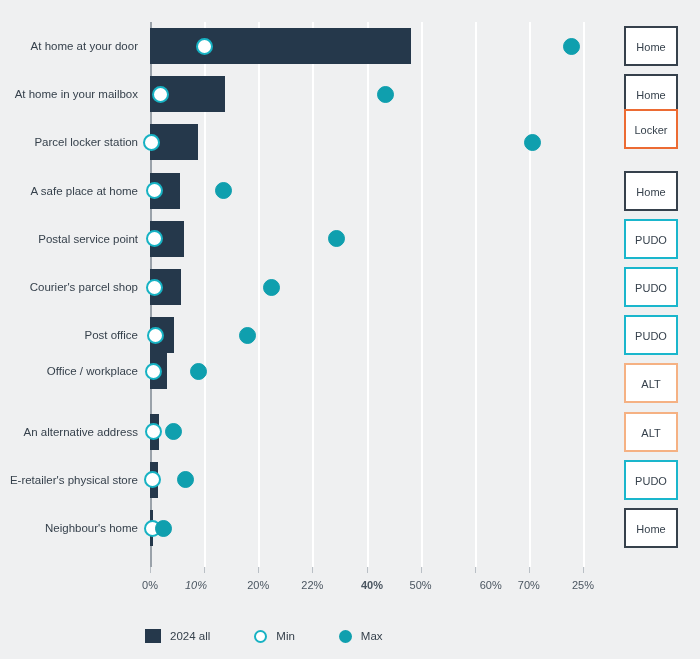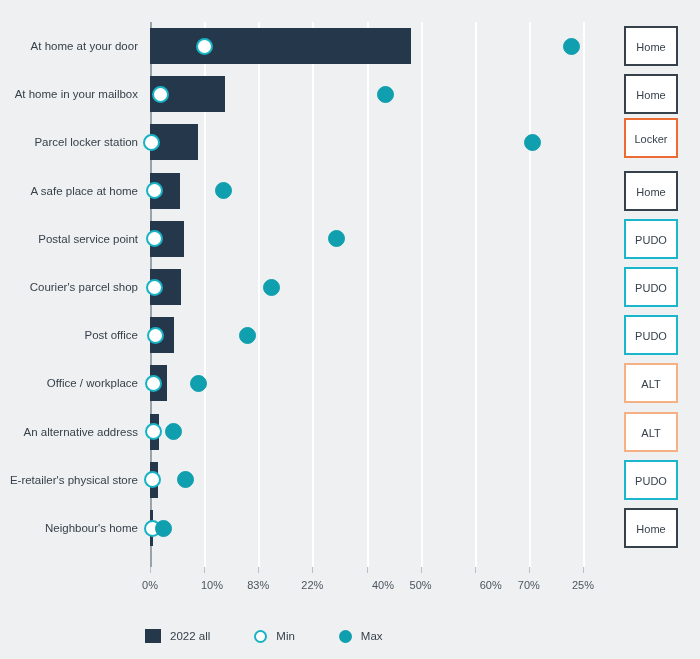--- a/index.html
+++ b/index.html
@@ -241,21 +241,21 @@
           <div class="bar" style="width: 23.815px;"></div>
           <div class="dot min" style="left: 5.4125px;"></div>
           <div class="dot max" style="left: 97.9663px;"></div>
         </div>
         <div class="row" style="top: 241px;">
           <div class="cat-label">Courier's parcel shop</div>
           <div class="bar" style="width: 30.8513px;"></div>
           <div class="dot min" style="left: 4.87125px;"></div>
           <div class="dot max" style="left: 121.24px;"></div>
         </div>
-        <div class="row" style="top: 337px;">
+        <div class="row" style="top: 325px;">
           <div class="cat-label">Office / workplace</div>
           <div class="bar" style="width: 17.32px;"></div>
           <div class="dot min" style="left: 3.78875px;"></div>
           <div class="dot max" style="left: 48.1713px;"></div>
         </div>
         <div class="row" style="top: 385.6px;">
           <div class="cat-label">An alternative address</div>
           <div class="bar" style="width: 8.66px;"></div>
           <div class="dot min" style="left: 3.2475px;"></div>
           <div class="dot max" style="left: 23.815px;"></div>
@@ -272,55 +272,55 @@
           <div class="dot min" style="left: 2.165px;"></div>
           <div class="dot max" style="left: 13.5312px;"></div>
         </div>
       </div>
   </div>
 
   <div class="xaxis-ticks" id="xaxis">
       <div class="tick-mark" style="left: 0px;"></div>
       <div class="tick-label" style="left: 0px;">0%</div>
       <div class="tick-mark" style="left: 54.125px;"></div>
-      <div class="tick-label" style="left: 62px;">10%</div>
+      <div class="tick-label" style="left: 46px; font-style: italic;">10%</div>
       <div class="tick-mark" style="left: 108.25px;"></div>
-      <div class="tick-label" style="left: 108.25px;">83%</div>
+      <div class="tick-label" style="left: 108.25px;">20%</div>
       <div class="tick-mark" style="left: 162.375px;"></div>
       <div class="tick-label" style="left: 162.375px;">22%</div>
       <div class="tick-mark" style="left: 216.5px;"></div>
-      <div class="tick-label" style="left: 233px;">40%</div>
+      <div class="tick-label" style="left: 222px; font-weight: bold;">40%</div>
       <div class="tick-mark" style="left: 270.625px;"></div>
       <div class="tick-label" style="left: 270.625px;">50%</div>
       <div class="tick-mark" style="left: 324.75px;"></div>
       <div class="tick-label" style="left: 324.75px; padding-left: 32px;">60%</div>
       <div class="tick-mark" style="left: 378.875px;"></div>
       <div class="tick-label" style="left: 378.875px;">70%</div>
       <div class="tick-mark" style="left: 433px;"></div>
       <div class="tick-label" style="left: 433px;">25%</div>
     </div>
 
   <div class="badges" id="badges">
       <div class="badge" style="top: 4px; border-color: rgb(54, 65, 76); color: rgb(54, 65, 76);">Home</div>
       <div class="badge" style="top: 52.2px; border-color: rgb(54, 65, 76); color: rgb(54, 65, 76);">Home</div>
-      <div class="badge" style="top: 96px; border-color: rgb(236, 107, 51); color: rgb(54, 65, 76);">Locker</div>
+      <div class="badge" style="top: 87px; border-color: rgb(236, 107, 51); color: rgb(54, 65, 76);">Locker</div>
       <div class="badge" style="top: 148.6px; border-color: rgb(54, 65, 76); color: rgb(54, 65, 76);">Home</div>
       <div class="badge" style="top: 196.8px; border-color: rgb(26, 182, 204); color: rgb(54, 65, 76);">PUDO</div>
       <div class="badge" style="top: 245px; border-color: rgb(26, 182, 204); color: rgb(54, 65, 76);">PUDO</div>
       <div class="badge" style="top: 293.2px; border-color: rgb(26, 182, 204); color: rgb(54, 65, 76);">PUDO</div>
       <div class="badge" style="top: 341.4px; border-color: rgb(245, 177, 131); color: rgb(54, 65, 76);">ALT</div>
       <div class="badge" style="top: 389.6px; border-color: rgb(245, 177, 131); color: rgb(54, 65, 76);">ALT</div>
       <div class="badge" style="top: 437.8px; border-color: rgb(26, 182, 204); color: rgb(54, 65, 76);">PUDO</div>
       <div class="badge" style="top: 486px; border-color: rgb(54, 65, 76); color: rgb(54, 65, 76);">Home</div>
     </div>
 
   <div class="legend" id="legend">
       <div class="legend-item">
         <div class="legend-swatch-bar"></div>
-        <span class="legend-label">2022 all</span>
+        <span class="legend-label">2024 all</span>
       </div>
       <div class="legend-item">
         <div class="legend-swatch-min"></div>
         <span class="legend-label">Min</span>
       </div>
       <div class="legend-item">
         <div class="legend-swatch-max"></div>
         <span class="legend-label">Max</span>
       </div>
     </div>

